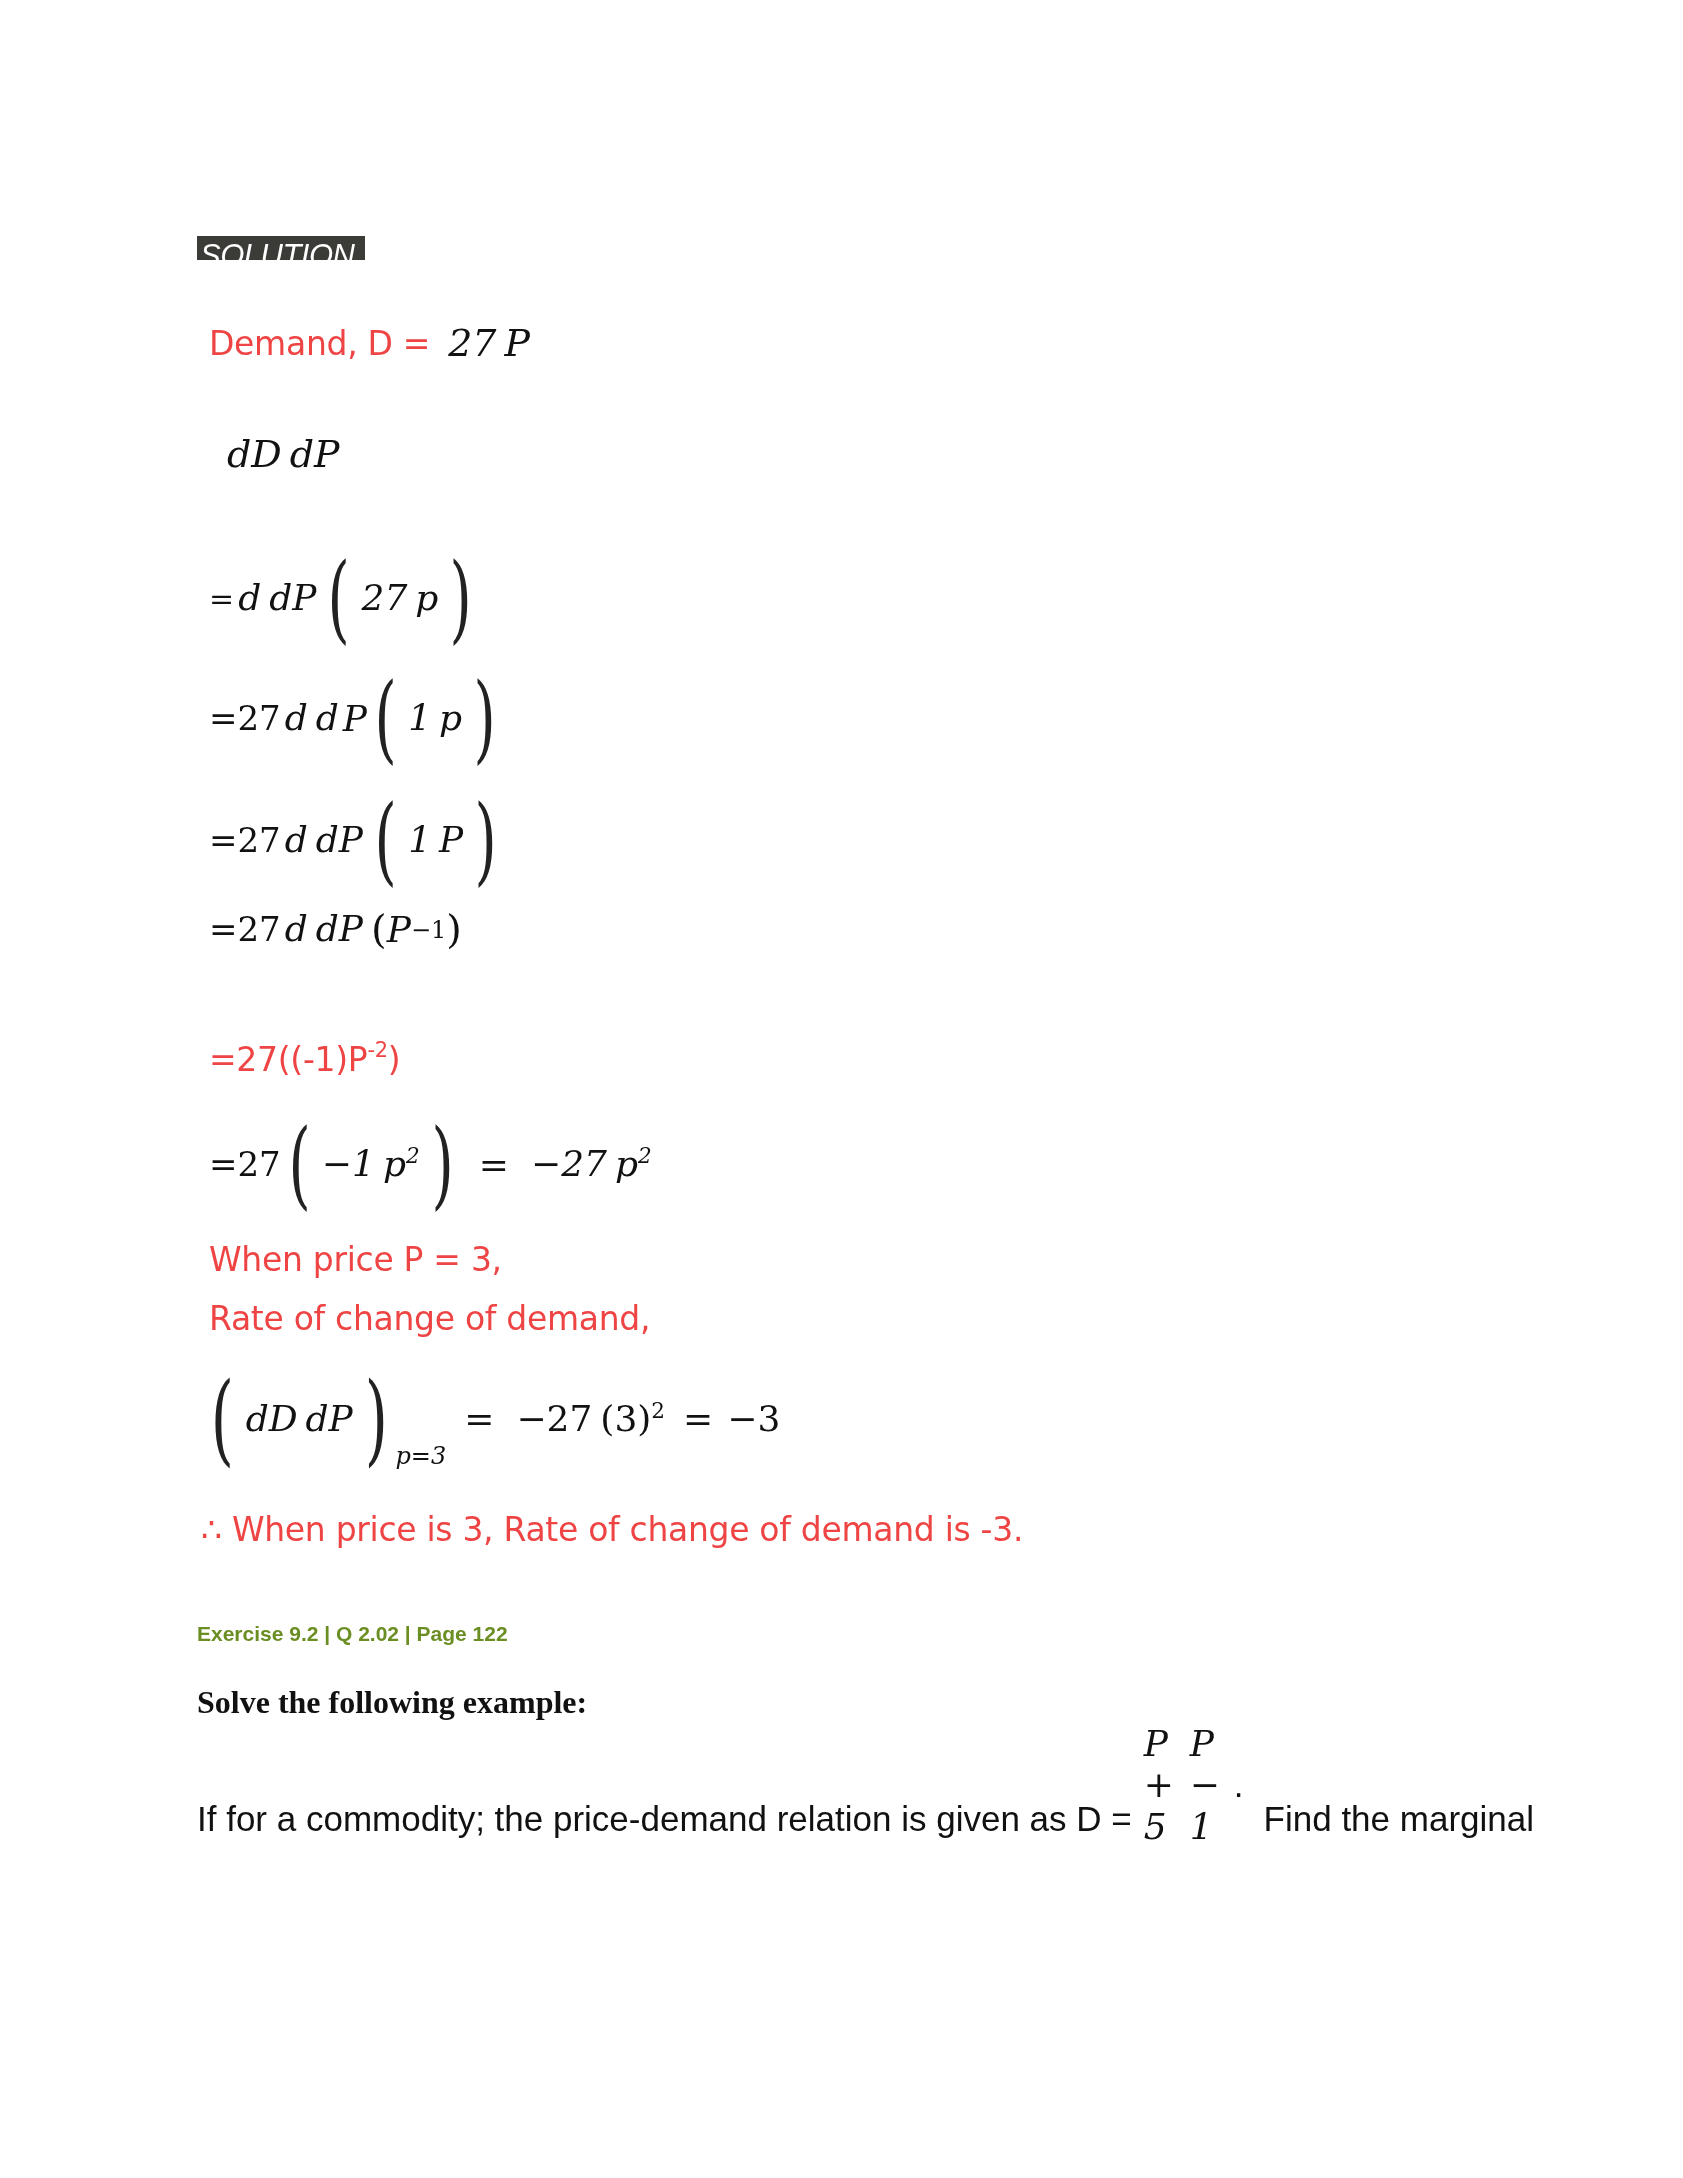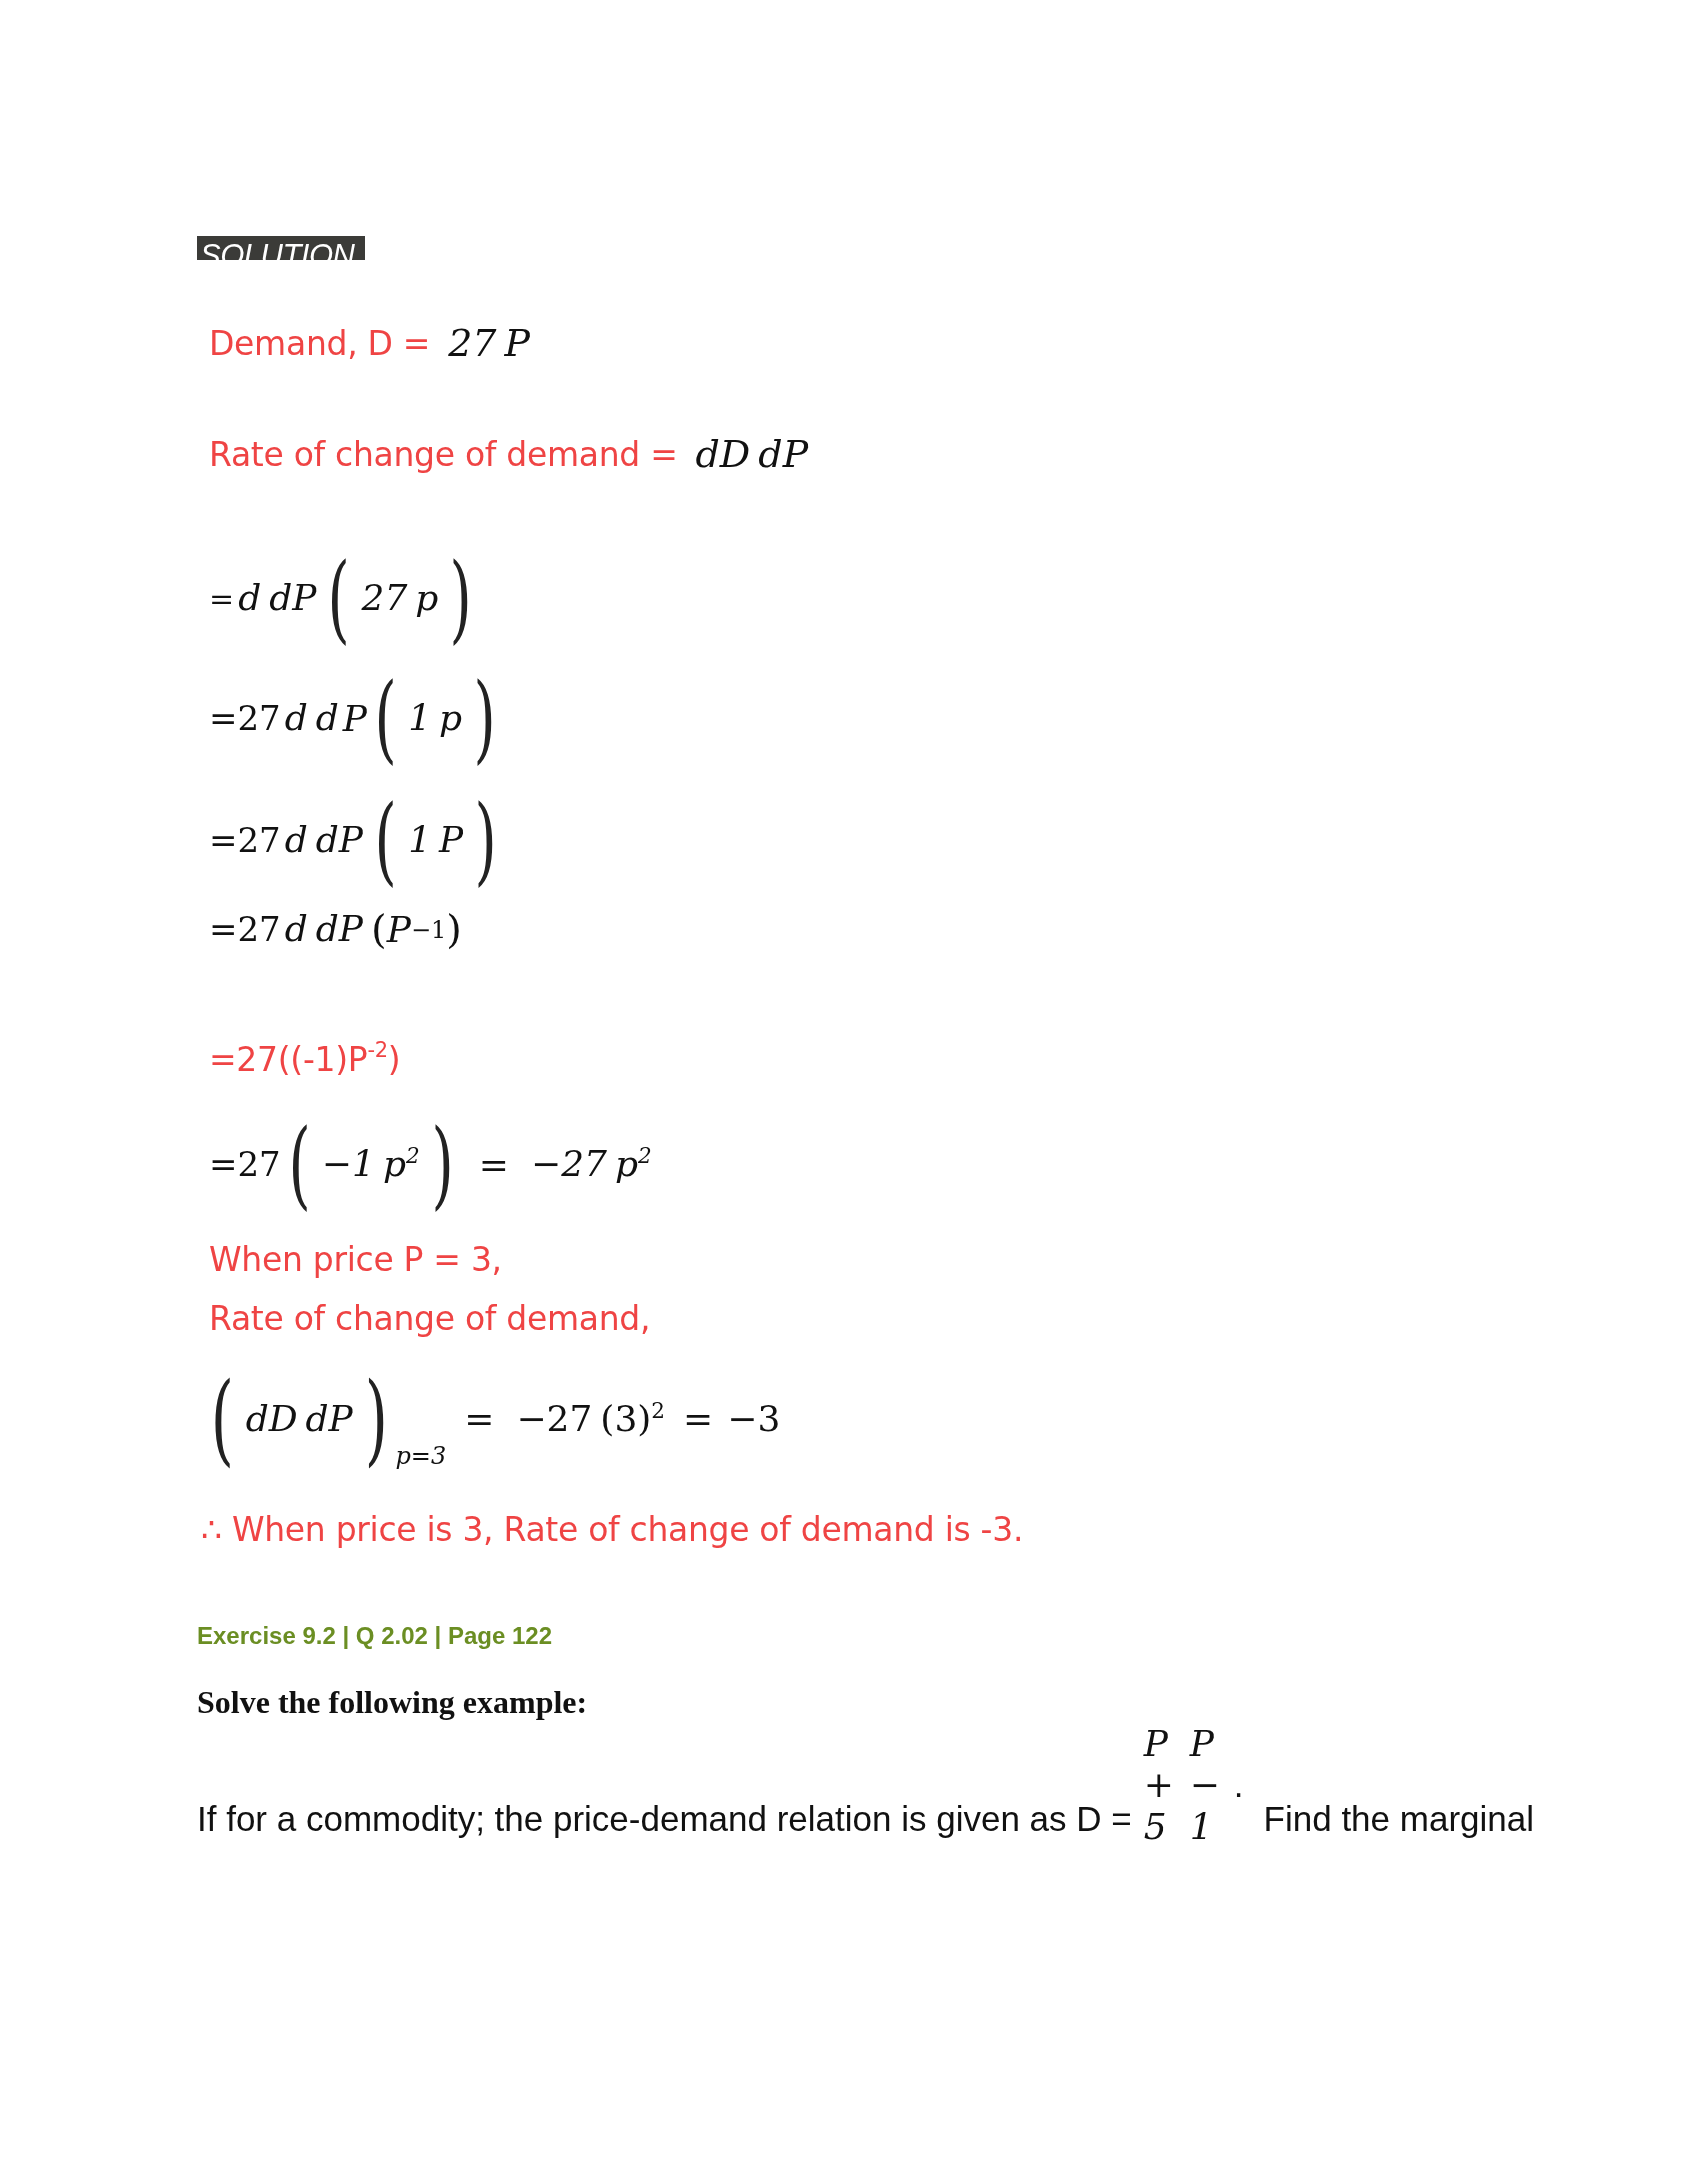--- a/index.html
+++ b/index.html
@@ -7,41 +7,40 @@
   .abs { position: absolute; }
   .sol-badge { left: 197px; top: 236px; width: 168px; height: 24px; background: #3b3b38; color: #fff; font-family: "Liberation Sans", sans-serif; font-style: italic; font-size: 31px; line-height: 40px; padding-left: 3px; box-sizing: border-box; letter-spacing: -0.5px; white-space: nowrap; overflow: hidden; }
   .txt { font-family: "DejaVu Sans", sans-serif; font-size: 33px; color: #ef4444; white-space: nowrap; letter-spacing: -0.3px; }
   .math { font-family: "DejaVu Serif", "Liberation Serif", serif; font-style: italic; color: #111; }
   .mathu { font-family: "DejaVu Serif", "Liberation Serif", serif; color: #111; }
   .frac { display: inline-flex; flex-direction: row; align-items: center; vertical-align: middle; }
   .frac .num, .frac .den { padding: 0 4px; line-height: 1.15; }
   .frac .bar { height: 2px; background: #111; align-self: stretch; }
   .paren { font-family: "DejaVu Serif", serif; font-weight: 200; color: #222; transform: scaleX(0.6); display: inline-block; vertical-align: middle; }
   .eqline { display: flex; align-items: center; white-space: nowrap; }
-  .green { font-family: "Liberation Sans", sans-serif; font-weight: bold; color: #6b8e23; font-size: 24px; }
+  .green { font-family: "Liberation Sans", sans-serif; font-weight: bold; color: #6b8e23; font-size: 21px; }
   .bold { font-family: Liberation Serif, serif; font-weight: bold; color: #111; font-size: 32px; }
   .plain { font-family: "Liberation Sans", sans-serif; color: #111; font-size: 35px; white-space: nowrap; text-align: right; }
   sup { font-size: 0.6em; }
 </style>
 </head>
 <body>
 
 <div class="abs sol-badge">SOLUTION</div>
 
 <div class="abs eqline" style="left:209px; top:322px;">
   <span class="txt">Demand, D =</span>
   <span class="frac math" style="font-size:38px; margin-left:14px;">
     <span class="num mathu">27</span>
     <span class="bar"></span>
     <span class="den">P</span>
   </span>
 </div>
 
 <div class="abs eqline" style="left:209px; top:433px;">
-  <span class="txt">Rate of change of demand =</span>
   <span class="frac math" style="font-size:38px; margin-left:14px;">
     <span class="num">dD</span>
     <span class="bar"></span>
     <span class="den">dP</span>
   </span>
 </div>
 
 <div class="abs eqline" style="left:209px; top:543px;">
   <span class="mathu" style="font-size:30px;">=</span>
   <span class="frac math" style="font-size:36px;">

